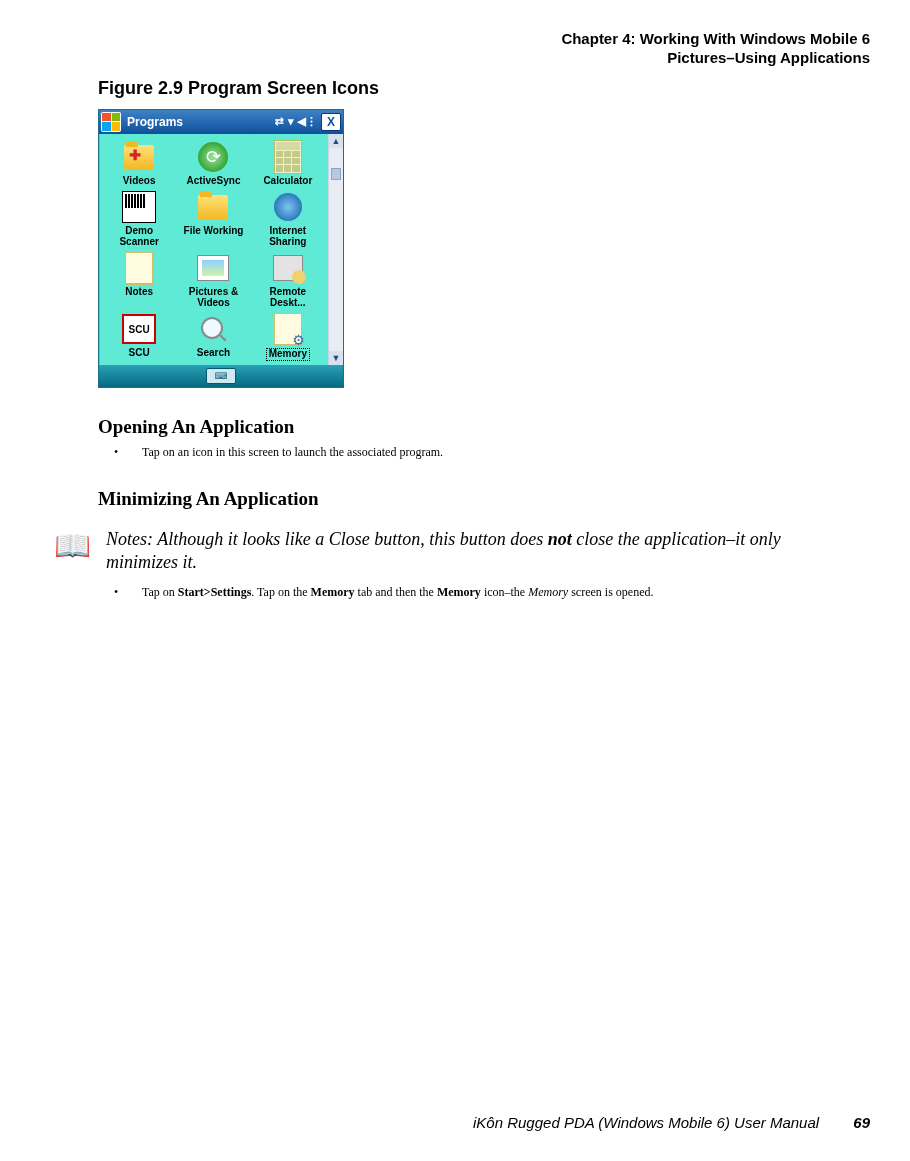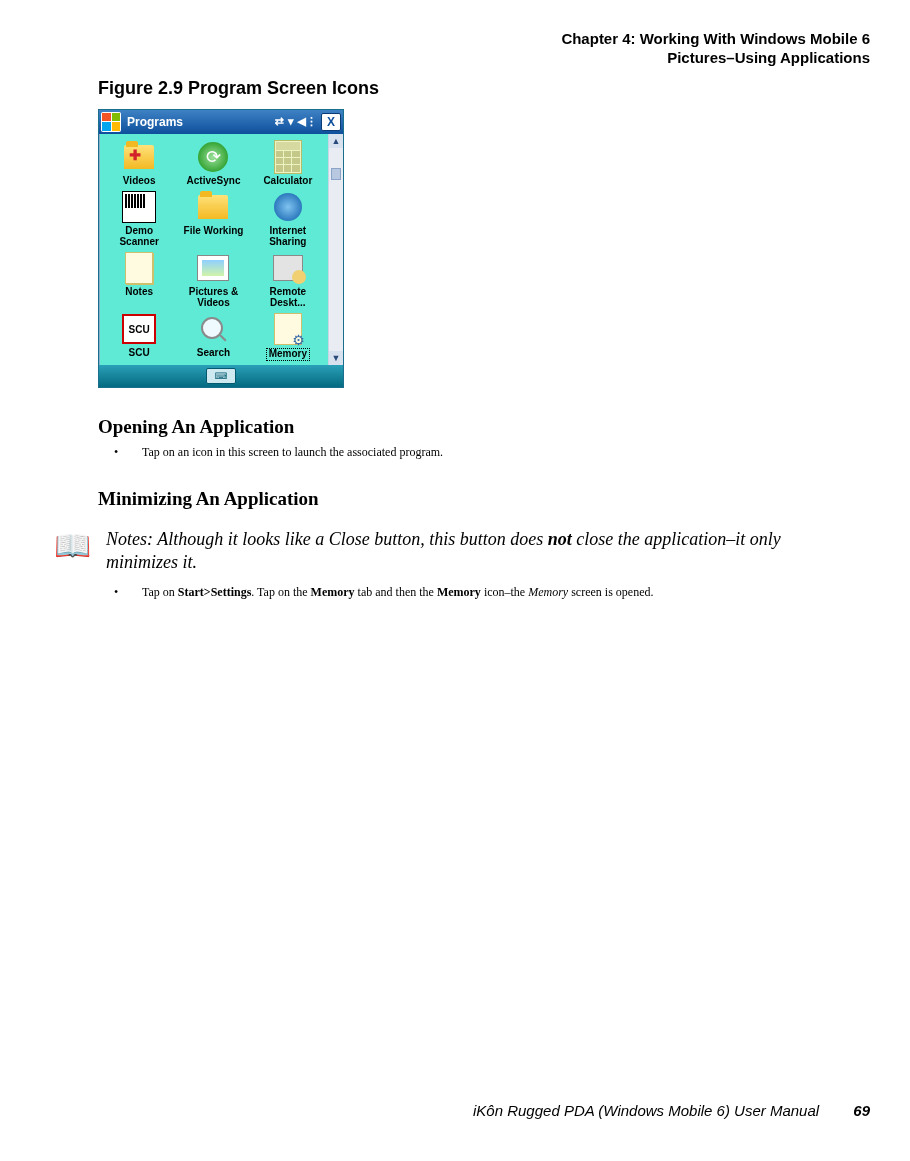--- a/index.html
+++ b/index.html
@@ -168,21 +168,21 @@
     flex:0 0 46px;
     display:flex;align-items:center;justify-content:center;
     font-size:30px;font-style:normal;
     margin-top:-2px;
   }
   .note-row .txt { flex:1; }
   .note-row .label { }
   .note-row .body { }
   .footer {
     position:absolute;
-    bottom:42px; left:0; right:40px;
+    bottom:30px; left:0; right:40px;
     text-align:right;
     font-family: "Trebuchet MS", Verdana, sans-serif;
     font-style: italic;
     font-size:15px;
   }
   .footer .pg { font-weight:bold; font-style: italic; margin-left: 30px; }
   b { font-weight:bold; }
   i { font-style:italic; }
 </style>
 </head>

